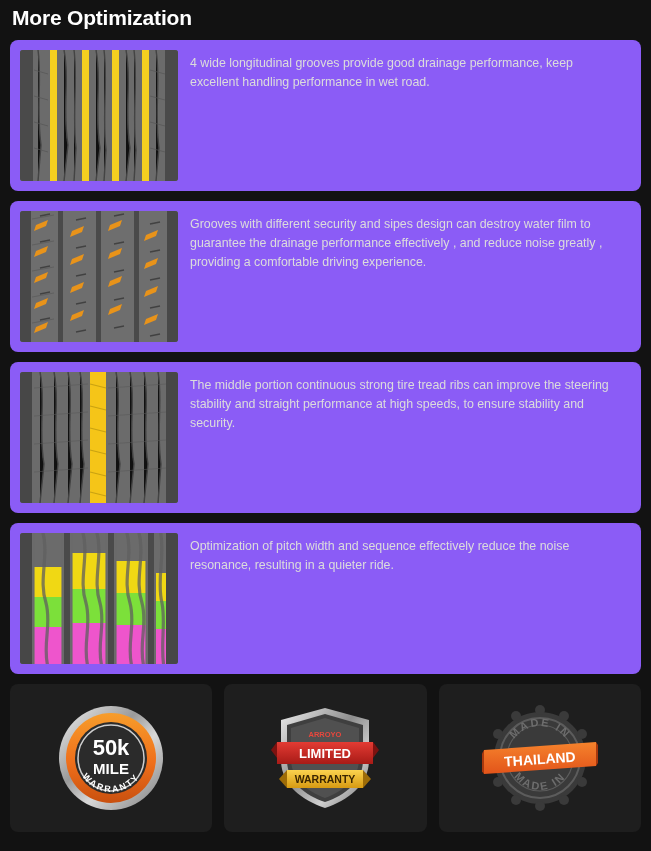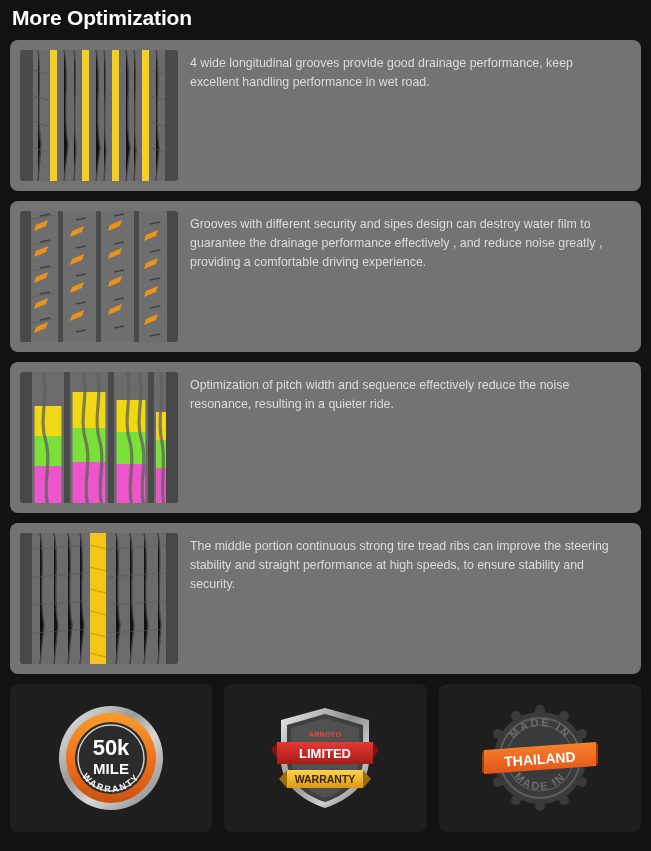--- a/index.html
+++ b/index.html
@@ -23,21 +23,21 @@
   }
   .page-title {
     font-size: 21px;
     font-weight: bold;
     color: #ffffff;
     letter-spacing: -0.2px;
     padding: 6px 0 10px 2px;
     margin: 0;
   }
   .feature-card {
-    background: #737373;
+    background: #8b5cf6;
     border-radius: 8px;
     display: flex;
     align-items: flex-start;
     padding: 10px;
     margin-bottom: 10px;
     box-sizing: border-box;
   }
   .tread-thumb {
     width: 158px;
     height: 131px;
@@ -178,71 +178,20 @@
     </div>
     <div class="feature-text">Grooves with different security and sipes design can destroy water film to guarantee the drainage performance effectively , and reduce noise greatly , providing a comfortable driving experience.</div>
   </div>
 
   <div class="feature-card">
     <div class="tread-thumb">
       <svg viewBox="0 0 158 131" xmlns="http://www.w3.org/2000/svg">
         <rect x="0" y="0" width="158" height="131" fill="#6b6b6b"></rect>
         <rect x="0" y="0" width="12" height="131" fill="#474747"></rect>
         <rect x="146" y="0" width="12" height="131" fill="#474747"></rect>
-        <rect x="44" y="0" width="6" height="131" fill="#4a4a4a"></rect>
-        <rect x="88" y="0" width="6" height="131" fill="#4a4a4a"></rect>
-        <rect x="128" y="0" width="6" height="131" fill="#4a4a4a"></rect>
-        <g>
-          <rect x="14" y="0" width="28" height="34" fill="#6b6b6b"></rect>
-          <rect x="14" y="34" width="28" height="30" fill="#f0d814"></rect>
-          <rect x="14" y="64" width="28" height="30" fill="#7ce03a"></rect>
-          <rect x="14" y="94" width="28" height="37" fill="#ee55cc"></rect>
-
-          <rect x="52" y="0" width="34" height="20" fill="#6b6b6b"></rect>
-          <rect x="52" y="20" width="34" height="36" fill="#f0d814"></rect>
-          <rect x="52" y="56" width="34" height="34" fill="#7ce03a"></rect>
-          <rect x="52" y="90" width="34" height="41" fill="#ee55cc"></rect>
-
-          <rect x="96" y="0" width="30" height="28" fill="#6b6b6b"></rect>
-          <rect x="96" y="28" width="30" height="32" fill="#f0d814"></rect>
-          <rect x="96" y="60" width="30" height="32" fill="#7ce03a"></rect>
-          <rect x="96" y="92" width="30" height="39" fill="#ee55cc"></rect>
-
-          <rect x="136" y="0" width="10" height="40" fill="#6b6b6b"></rect>
-          <rect x="136" y="40" width="10" height="28" fill="#f0d814"></rect>
-          <rect x="136" y="68" width="10" height="28" fill="#7ce03a"></rect>
-          <rect x="136" y="96" width="10" height="35" fill="#ee55cc"></rect>
-        </g>
-        <g stroke="#5f5f5f" stroke-width="3.2" opacity="0.75" fill="none">
-          <path d="M22 -4 C30 22 18 46 26 70 C32 92 22 112 28 134"></path>
-          <path d="M62 -4 C70 22 58 46 66 70 C72 92 62 112 68 134"></path>
-          <path d="M76 -4 C84 22 72 46 80 70 C86 92 76 112 82 134"></path>
-          <path d="M106 -4 C114 22 102 46 110 70 C116 92 106 112 112 134"></path>
-          <path d="M118 -4 C126 22 114 46 122 70 C128 92 118 112 124 134"></path>
-          <path d="M140 -4 C146 22 136 46 142 70 C146 92 140 112 144 134"></path>
-        </g>
-        <g stroke="#6b6b6b" stroke-width="2" opacity="0.55">
-          <path d="M14 0 L14 131"></path>
-            <path d="M42 0 L42 131"></path>
-            <path d="M52 0 L52 131"></path>
-            <path d="M86 0 L86 131"></path>
-            <path d="M96 0 L96 131"></path>
-            <path d="M126 0 L126 131"></path>
-        </g>
-      </svg>
-    </div>
-    <div class="feature-text">Optimization of pitch width and sequence effectively reduce the noise resonance, resulting in a quieter ride.</div>
-  </div>
-
-  <div class="feature-card">
-    <div class="tread-thumb">
-      <svg viewBox="0 0 158 131" xmlns="http://www.w3.org/2000/svg">
-        <rect x="0" y="0" width="158" height="131" fill="#6b6b6b"></rect>
-        <rect x="0" y="0" width="12" height="131" fill="#474747"></rect>
-        <rect x="146" y="0" width="12" height="131" fill="#474747"></rect>
         <rect x="70" y="0" width="16" height="131" fill="#f5c518"></rect>
         <g stroke="#c9a211" stroke-width="1.2">
           <path d="M70 12 L86 16"></path>
             <path d="M70 34 L86 38"></path>
             <path d="M70 56 L86 60"></path>
             <path d="M70 78 L86 82"></path>
             <path d="M70 100 L86 104"></path>
             <path d="M70 120 L86 124"></path>
         </g>
         <g stroke="#3c3c3c" stroke-width="1.4" opacity="0.85">
@@ -261,20 +210,71 @@
             <path d="M14 72 L68 68"></path>
             <path d="M14 100 L68 96"></path>
           <path d="M88 16 L146 12"></path>
             <path d="M88 44 L146 40"></path>
             <path d="M88 72 L146 68"></path>
             <path d="M88 100 L146 96"></path>
         </g>
       </svg>
     </div>
     <div class="feature-text">The middle portion continuous strong tire tread ribs can improve the steering stability and straight performance at high speeds, to ensure stability and security.</div>
+  </div>
+
+  <div class="feature-card">
+    <div class="tread-thumb">
+      <svg viewBox="0 0 158 131" xmlns="http://www.w3.org/2000/svg">
+        <rect x="0" y="0" width="158" height="131" fill="#6b6b6b"></rect>
+        <rect x="0" y="0" width="12" height="131" fill="#474747"></rect>
+        <rect x="146" y="0" width="12" height="131" fill="#474747"></rect>
+        <rect x="44" y="0" width="6" height="131" fill="#4a4a4a"></rect>
+        <rect x="88" y="0" width="6" height="131" fill="#4a4a4a"></rect>
+        <rect x="128" y="0" width="6" height="131" fill="#4a4a4a"></rect>
+        <g>
+          <rect x="14" y="0" width="28" height="34" fill="#6b6b6b"></rect>
+          <rect x="14" y="34" width="28" height="30" fill="#f0d814"></rect>
+          <rect x="14" y="64" width="28" height="30" fill="#7ce03a"></rect>
+          <rect x="14" y="94" width="28" height="37" fill="#ee55cc"></rect>
+
+          <rect x="52" y="0" width="34" height="20" fill="#6b6b6b"></rect>
+          <rect x="52" y="20" width="34" height="36" fill="#f0d814"></rect>
+          <rect x="52" y="56" width="34" height="34" fill="#7ce03a"></rect>
+          <rect x="52" y="90" width="34" height="41" fill="#ee55cc"></rect>
+
+          <rect x="96" y="0" width="30" height="28" fill="#6b6b6b"></rect>
+          <rect x="96" y="28" width="30" height="32" fill="#f0d814"></rect>
+          <rect x="96" y="60" width="30" height="32" fill="#7ce03a"></rect>
+          <rect x="96" y="92" width="30" height="39" fill="#ee55cc"></rect>
+
+          <rect x="136" y="0" width="10" height="40" fill="#6b6b6b"></rect>
+          <rect x="136" y="40" width="10" height="28" fill="#f0d814"></rect>
+          <rect x="136" y="68" width="10" height="28" fill="#7ce03a"></rect>
+          <rect x="136" y="96" width="10" height="35" fill="#ee55cc"></rect>
+        </g>
+        <g stroke="#5f5f5f" stroke-width="3.2" opacity="0.75" fill="none">
+          <path d="M22 -4 C30 22 18 46 26 70 C32 92 22 112 28 134"></path>
+          <path d="M62 -4 C70 22 58 46 66 70 C72 92 62 112 68 134"></path>
+          <path d="M76 -4 C84 22 72 46 80 70 C86 92 76 112 82 134"></path>
+          <path d="M106 -4 C114 22 102 46 110 70 C116 92 106 112 112 134"></path>
+          <path d="M118 -4 C126 22 114 46 122 70 C128 92 118 112 124 134"></path>
+          <path d="M140 -4 C146 22 136 46 142 70 C146 92 140 112 144 134"></path>
+        </g>
+        <g stroke="#6b6b6b" stroke-width="2" opacity="0.55">
+          <path d="M14 0 L14 131"></path>
+            <path d="M42 0 L42 131"></path>
+            <path d="M52 0 L52 131"></path>
+            <path d="M86 0 L86 131"></path>
+            <path d="M96 0 L96 131"></path>
+            <path d="M126 0 L126 131"></path>
+        </g>
+      </svg>
+    </div>
+    <div class="feature-text">Optimization of pitch width and sequence effectively reduce the noise resonance, resulting in a quieter ride.</div>
   </div>
 
   <div class="badges-row">
 
     <div class="badge-card">
       <svg width="112" height="112" viewBox="0 0 112 112" xmlns="http://www.w3.org/2000/svg">
         <defs>
           <linearGradient id="silver1" x1="0" y1="0" x2="1" y2="1">
             <stop offset="0%" stop-color="#f2f2f2"></stop>
             <stop offset="40%" stop-color="#9a9a9a"></stop>

